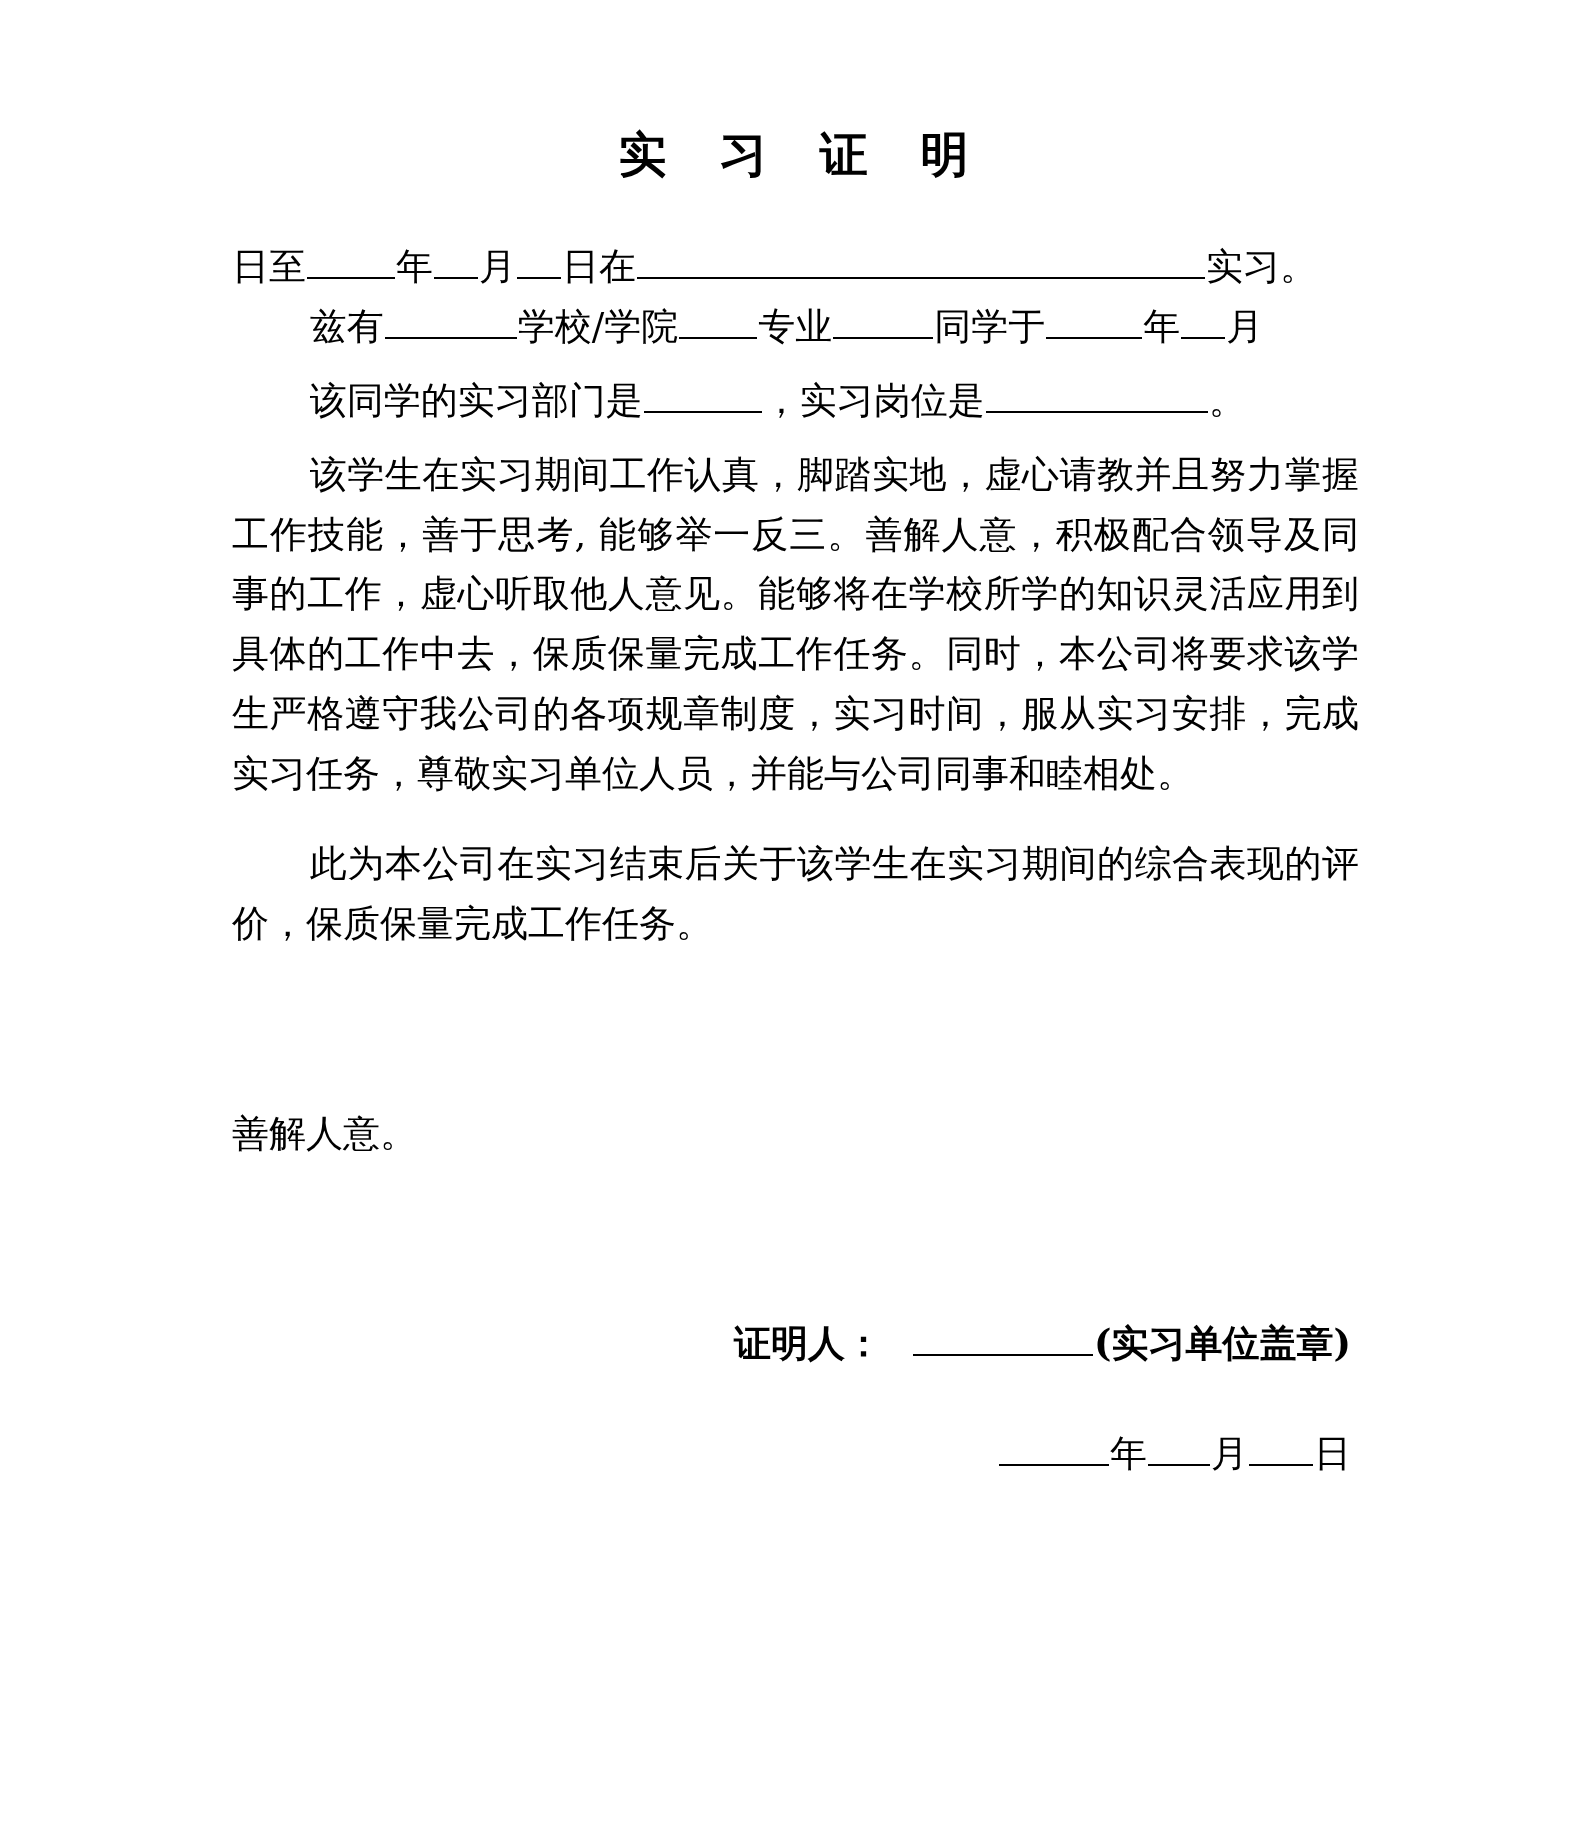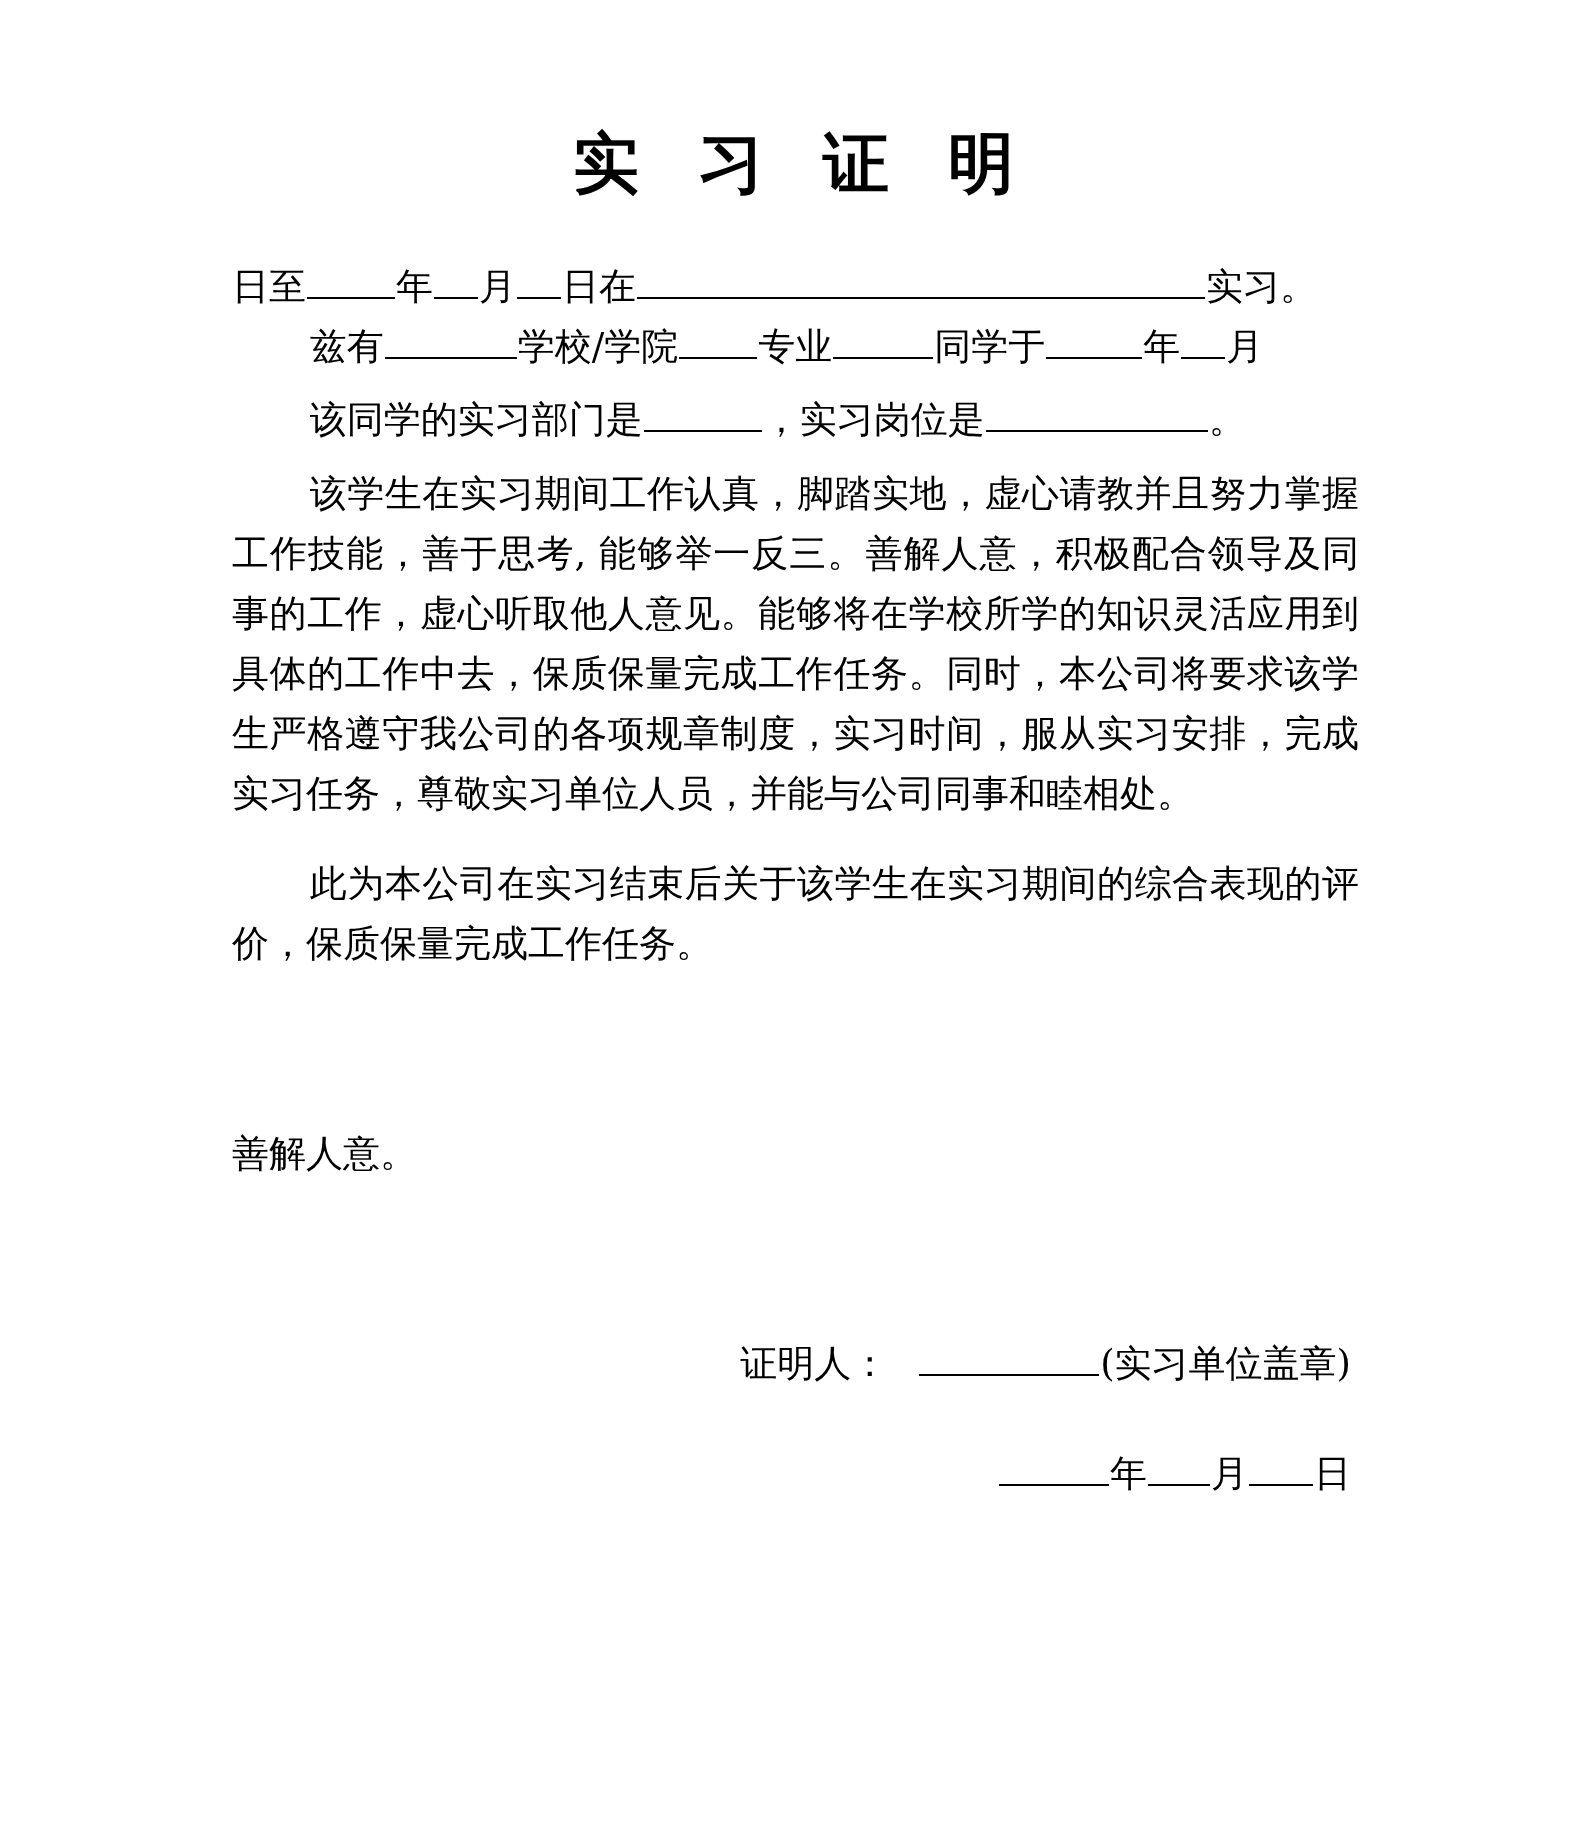--- a/index.html
+++ b/index.html
@@ -17,21 +17,21 @@
     position: relative;
     width: 1587px;
     min-height: 1826px;
     box-sizing: border-box;
     padding: 0;
   }
   .doc-title {
     text-align: center;
     font-family: "DejaVu Sans", "Liberation Sans", sans-serif;
     font-weight: bold;
-    font-size: 66px;
+    font-size: 48px;
     letter-spacing: 18px;
     margin: 0;
     padding-top: 128px;
     padding-left: 18px;
     line-height: 1.1;
   }
   .body-area {
     margin-top: 56px;
     padding-left: 232px;
     padding-right: 228px;
@@ -81,20 +81,21 @@
     margin-top: 150px;
     padding-left: 232px;
     padding-right: 228px;
     font-size: 37px;
     line-height: 1.62;
   }
   .sign-row {
     text-align: right;
     padding-right: 8px;
     white-space: nowrap;
+    font-weight: bold;
   }
   .sign-row .lbl { margin-right: 30px; }
   .date-row {
     text-align: right;
     padding-right: 8px;
     margin-top: 50px;
     white-space: nowrap;
   }
 </style>
 </head>

